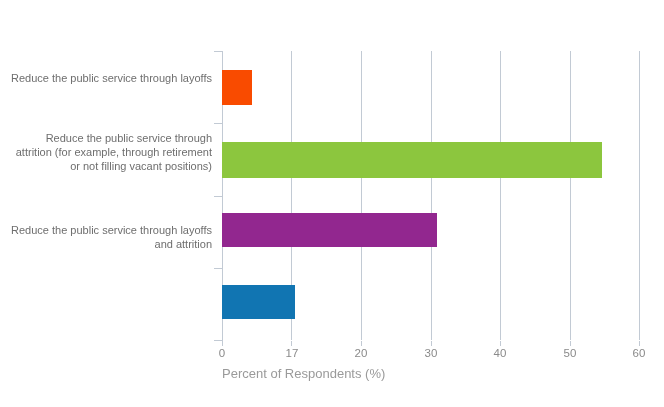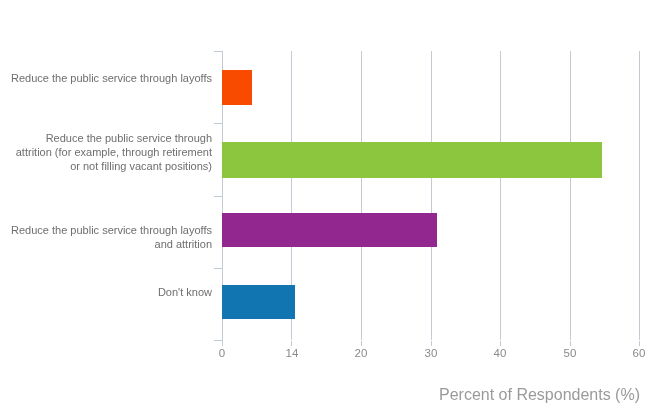--- a/index.html
+++ b/index.html
@@ -90,24 +90,24 @@
     position: absolute;
     top: 347px;
     width: 60px;
     text-align: center;
     font-size: 11.5px;
     color: #8a8a8a;
   }
   .x-axis-title {
     position: absolute;
     left: 222px;
-    top: 386px;
+    top: 366px;
     width: 418px;
-    text-align: right;
-    font-size: 16px;
+    text-align: left;
+    font-size: 13px;
     color: #9a9a9a;
   }
   .footer-credit {
     position: absolute;
     right: 9px;
     top: 386px;
     font-size: 10.5px;
     color: #a8a8a8;
     white-space: nowrap;
   }
@@ -117,21 +117,20 @@
 
 <div class="chart-root">
 
 
   <div class="axis-y-line"></div>
 
   <div class="cat-label-wrap">
     <div class="cat-label" style="top:71px;">Reduce the public service through layoffs</div>
     <div class="cat-label" style="top:131px;">Reduce the public service through attrition (for example, through retirement or not filling vacant positions)</div>
     <div class="cat-label" style="top:223px;">Reduce the public service through layoffs and attrition</div>
-    <div class="cat-label" style="top:285px;">Don't know</div>
   </div>
 
   <div>
     <div class="y-tick" style="top:51px;"></div>
     <div class="y-tick" style="top:123px;"></div>
     <div class="y-tick" style="top:196px;"></div>
     <div class="y-tick" style="top:268px;"></div>
     <div class="y-tick" style="top:340px;"></div>
   </div>
 
@@ -154,21 +153,21 @@
     <div class="x-tick" style="left:291px;"></div>
     <div class="x-tick" style="left:361px;"></div>
     <div class="x-tick" style="left:431px;"></div>
     <div class="x-tick" style="left:500px;"></div>
     <div class="x-tick" style="left:570px;"></div>
     <div class="x-tick" style="left:639px;"></div>
   </div>
 
   <div>
     <div class="x-tick-label" style="left:192px;">0</div>
-    <div class="x-tick-label" style="left:262px;">14</div>
+    <div class="x-tick-label" style="left:262px;">17</div>
     <div class="x-tick-label" style="left:331px;">20</div>
     <div class="x-tick-label" style="left:401px;">30</div>
     <div class="x-tick-label" style="left:470px;">40</div>
     <div class="x-tick-label" style="left:540px;">50</div>
     <div class="x-tick-label" style="left:609px;">60</div>
   </div>
 
   <div class="x-axis-title">Percent of Respondents (%)</div>
 
 

